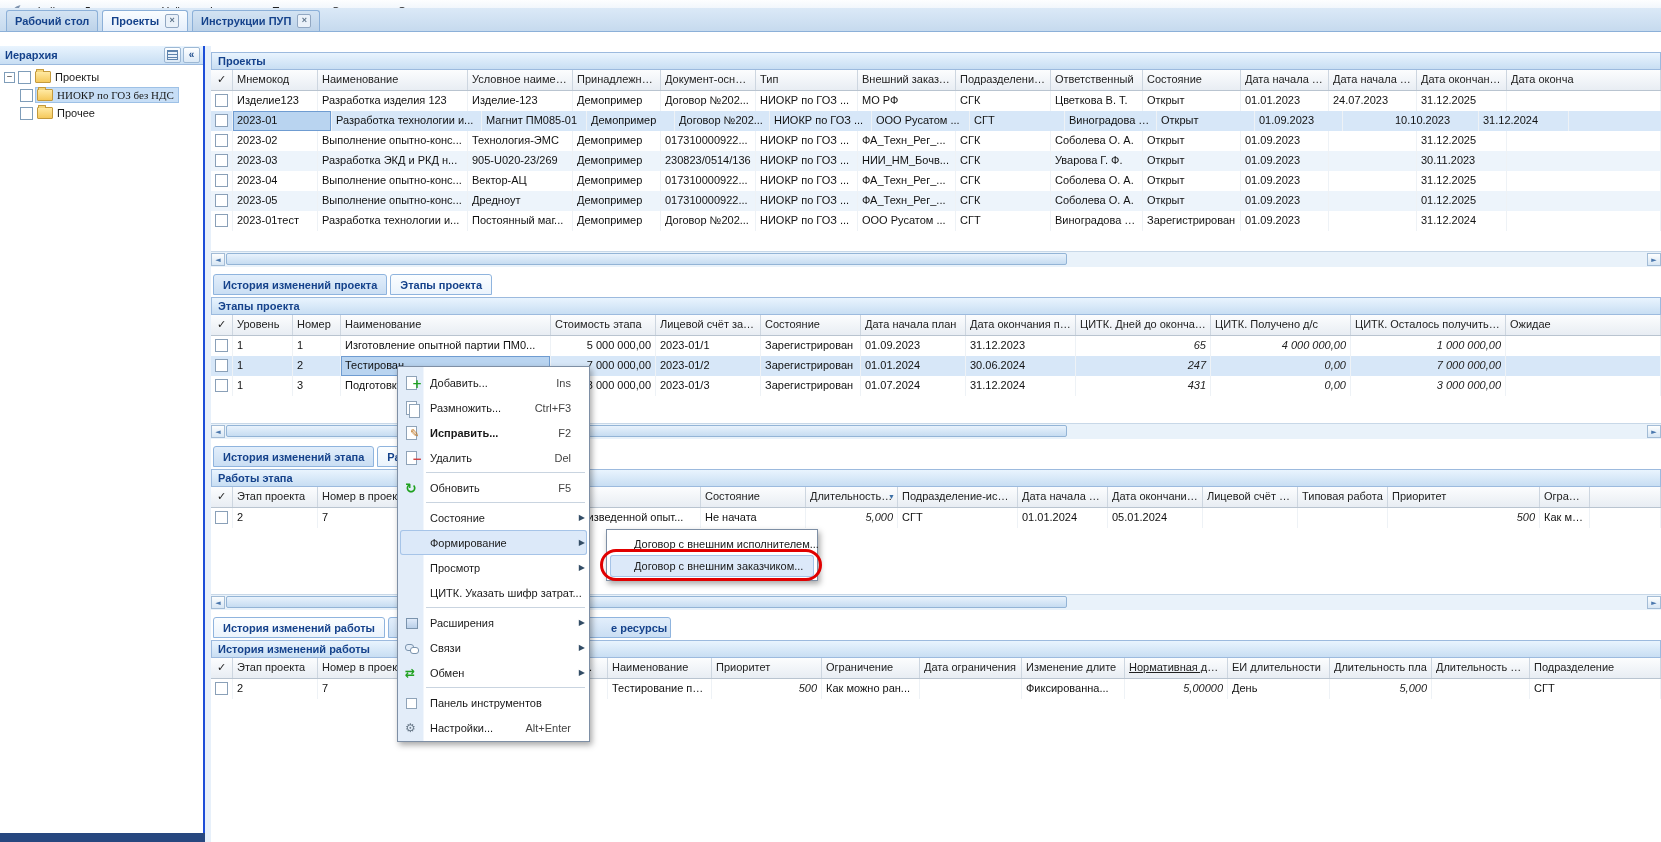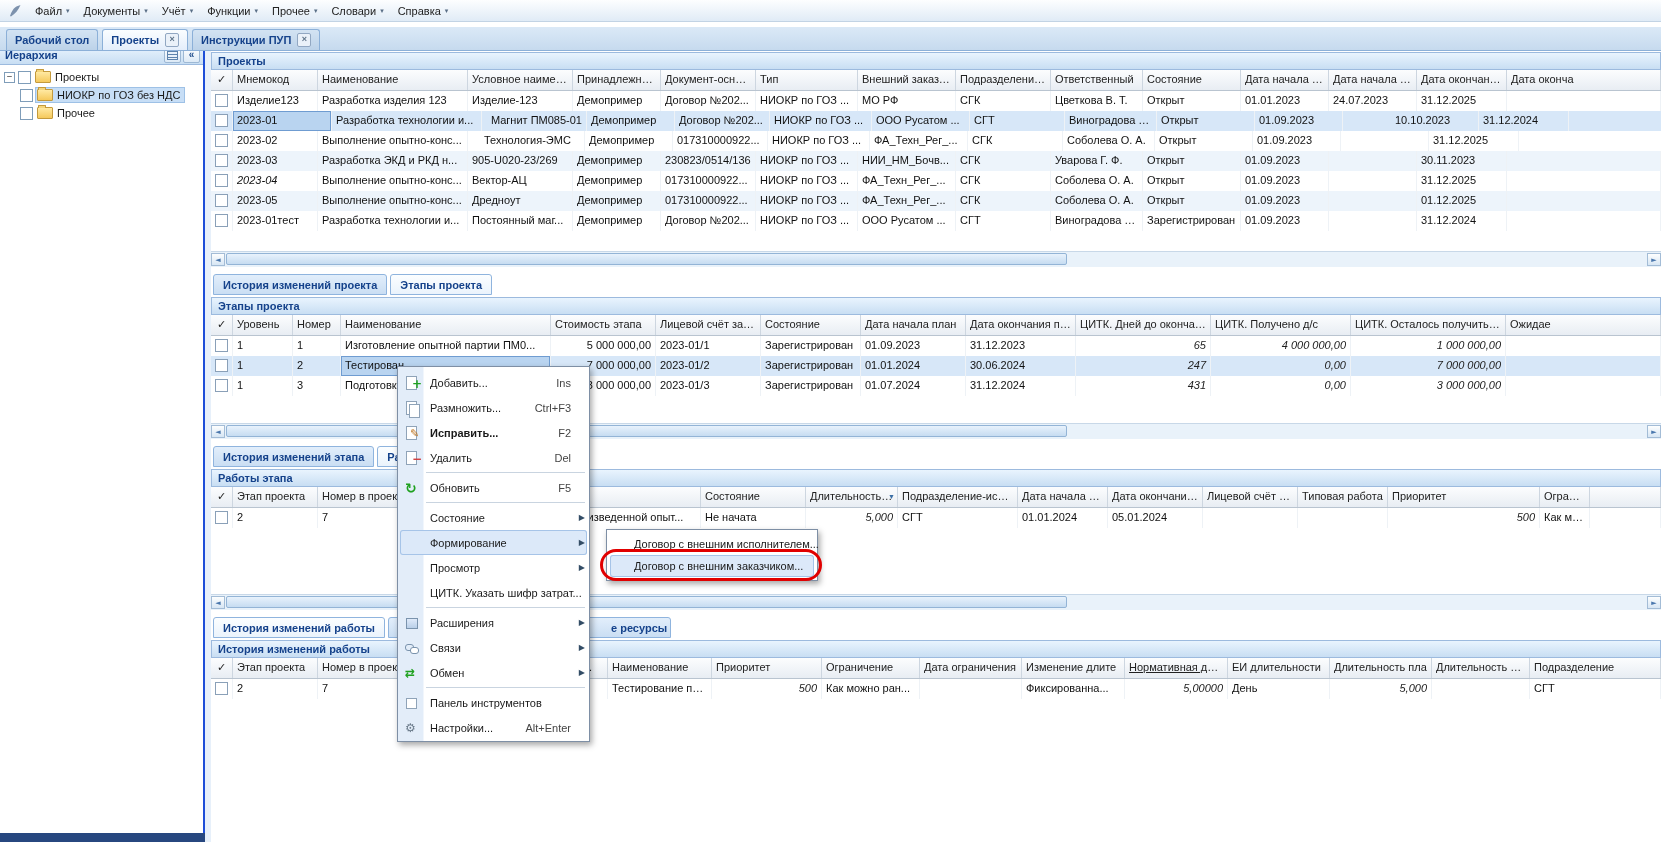--- a/index.html
+++ b/index.html
@@ -6,21 +6,21 @@
   body{width:1661px;height:842px;position:relative;overflow:hidden;background:#fff;
        font-family:"Liberation Sans","DejaVu Sans",sans-serif;font-size:11px;color:#1a1a1a;}
   
   #menubar{position:absolute;left:0;top:0;width:100%;height:22px;
     background:linear-gradient(#fdfeff,#e0ebf6);border-bottom:1px solid #c2d3e4;
     display:flex;align-items:center;z-index:5;box-sizing:border-box;}
   .applogo{width:18px;height:18px;margin:0 4px 0 6px;display:flex;align-items:center;justify-content:center}
   .mbitem{padding:3px 7px;display:inline-flex;align-items:center;gap:4px;cursor:default;color:#222}
   .caret{font-size:7px;color:#5a6f87}
   
-  #maintabs{position:absolute;left:0;top:27px;width:100%;height:24px;box-sizing:border-box;
+  #maintabs{position:absolute;left:0;top:8px;width:100%;height:24px;box-sizing:border-box;
     background:linear-gradient(#dbe9f7,#c6daee);border-bottom:1px solid #8cb0d8;
     display:flex;align-items:flex-end;padding-left:4px;z-index:5;}
   .mtab{height:20px;margin:0 2px;pad:0;padding:0 8px;border:1px solid #8cb0d8;border-bottom:none;
     border-radius:3px 3px 0 0;background:linear-gradient(#d3e3f3,#bcd2e9);
     color:#15428b;font-weight:bold;display:flex;align-items:center;gap:6px;white-space:nowrap;}
   .mtab.on{background:linear-gradient(#fafdff,#e4eefb)}
   .xbox{width:12px;height:12px;border:1px solid #91a7c2;border-radius:2px;background:#eaf1f9;
     color:#5c7288;font:bold 9px/11px "Liberation Sans",sans-serif;text-align:center;}
   
   #leftpanel{position:absolute;left:0;top:46px;width:205px;height:787px;background:#fff;
@@ -32,21 +32,21 @@
     background:linear-gradient(#ffffff,#dce9f6);font:bold 10px/13px "Liberation Sans",sans-serif;
     color:#1f4d8c;text-align:center;}
   .gridglyph{display:inline-block;width:9px;height:8px;margin-top:2px;border:1px solid #5d83ad;
     background:repeating-linear-gradient(180deg,#5d83ad 0 1px,#e8f1fa 1px 3px);}
   #tree{padding-top:3px;}
   .trow{display:flex;align-items:center;height:18px;}
   .exp{width:9px;height:9px;border:1px solid #7f9db9;background:#fff;flex:none;
     font:9px/7px "DejaVu Sans Mono",monospace;text-align:center;color:#444;margin-right:3px;}
   .tcb{width:11px;height:11px;border:1px solid #7f9db9;background:#fff;margin-right:3px;flex:none;}
   .nodebox{display:flex;align-items:center;padding:1px 4px 1px 1px;}
-  .nodebox.nsel{background:#c7def6;outline:1px solid #9ec1e6;}
+  .nodebox.nsel{background:#c7def6;outline:1px solid #9ec1e6;font-family:Liberation Serif, serif;}
   .folder{width:14px;height:10px;background:linear-gradient(#ffe9a2,#f5c95c);
     border:1px solid #c49a3c;border-radius:1px;position:relative;flex:none;}
   .folder::before{content:"";position:absolute;top:-3px;left:0;width:6px;height:2px;
     background:#f5d57a;border:1px solid #c49a3c;border-bottom:none;border-radius:1px 1px 0 0;}
   .nlabel{margin-left:4px;white-space:nowrap;}
   #lfooter{position:absolute;left:0;top:833px;width:205px;height:9px;background:#27477f;}
   #splitter{position:absolute;left:205px;top:46px;width:6px;height:796px;background:#e7f0fa;}
   
   .panel{position:absolute;left:211px;width:1450px;background:#fff;overflow:hidden;}
   #p-projects{top:52px;height:215px}
@@ -250,40 +250,40 @@
         <div class="gc" style="width: 88px;">24.07.2023</div>
         <div class="gc" style="width: 90px;">31.12.2025</div>
         <div class="gc" style="width: 154px;"></div>
       </div>
       <div class="grow alt sel">
         <div class="gc" style="width: 22px;">
           <span class="rcb"></span>
         </div>
         <div class="gc fc" style="width: 99px;">2023-01</div>
         <div class="gc" style="width: 150px;">Разработка технологии и...</div>
-        <div class="gc" style="width: 105px; text-align: right;">Магнит ПМ085-01</div>
+        <div class="gc" style="width: 105px;">Магнит ПМ085-01</div>
         <div class="gc" style="width: 88px;">Демопример</div>
         <div class="gc" style="width: 95px;">Договор №202...</div>
         <div class="gc" style="width: 102px;">НИОКР по ГОЗ ...</div>
         <div class="gc" style="width: 98px;">ООО Русатом ...</div>
         <div class="gc" style="width: 95px;">СГТ</div>
         <div class="gc" style="width: 92px;">Виноградова А...</div>
         <div class="gc" style="width: 98px;">Открыт</div>
         <div class="gc" style="width: 88px;">01.09.2023</div>
         <div class="gc" style="width: 88px; margin-left: 48px;">10.10.2023</div>
         <div class="gc" style="width: 90px;">31.12.2024</div>
         <div class="gc" style="width: 154px;"></div>
       </div>
       <div class="grow">
         <div class="gc" style="width: 22px;">
           <span class="rcb"></span>
         </div>
         <div class="gc" style="width: 85px;">2023-02</div>
         <div class="gc" style="width: 150px;">Выполнение опытно-конс...</div>
-        <div class="gc" style="width: 105px; margin-left: 12px;">Технология-ЭМС</div>
+        <div class="gc" style="width: 105px;">Технология-ЭМС</div>
         <div class="gc" style="width: 88px;">Демопример</div>
         <div class="gc" style="width: 95px;">017310000922...</div>
         <div class="gc" style="width: 102px;">НИОКР по ГОЗ ...</div>
         <div class="gc" style="width: 98px;">ФА_Техн_Рег_...</div>
         <div class="gc" style="width: 95px;">СГК</div>
         <div class="gc" style="width: 92px;">Соболева О. А.</div>
         <div class="gc" style="width: 98px;">Открыт</div>
         <div class="gc" style="width: 88px;">01.09.2023</div>
         <div class="gc" style="width: 88px;"></div>
         <div class="gc" style="width: 90px;">31.12.2025</div>
@@ -305,21 +305,21 @@
         <div class="gc" style="width: 98px;">Открыт</div>
         <div class="gc" style="width: 88px;">01.09.2023</div>
         <div class="gc" style="width: 88px;"></div>
         <div class="gc" style="width: 90px;">30.11.2023</div>
         <div class="gc" style="width: 154px;"></div>
       </div>
       <div class="grow">
         <div class="gc" style="width: 22px;">
           <span class="rcb"></span>
         </div>
-        <div class="gc" style="width: 85px; font-style: italic;">2023-04</div>
+        <div class="gc" style="width: 85px;">2023-04</div>
         <div class="gc" style="width: 150px;">Выполнение опытно-конс...</div>
         <div class="gc" style="width: 105px;">Вектор-АЦ</div>
         <div class="gc" style="width: 88px;">Демопример</div>
         <div class="gc" style="width: 95px;">017310000922...</div>
         <div class="gc" style="width: 102px;">НИОКР по ГОЗ ...</div>
         <div class="gc" style="width: 98px;">ФА_Техн_Рег_...</div>
         <div class="gc" style="width: 95px;">СГК</div>
         <div class="gc" style="width: 92px;">Соболева О. А.</div>
         <div class="gc" style="width: 98px;">Открыт</div>
         <div class="gc" style="width: 88px;">01.09.2023</div>

